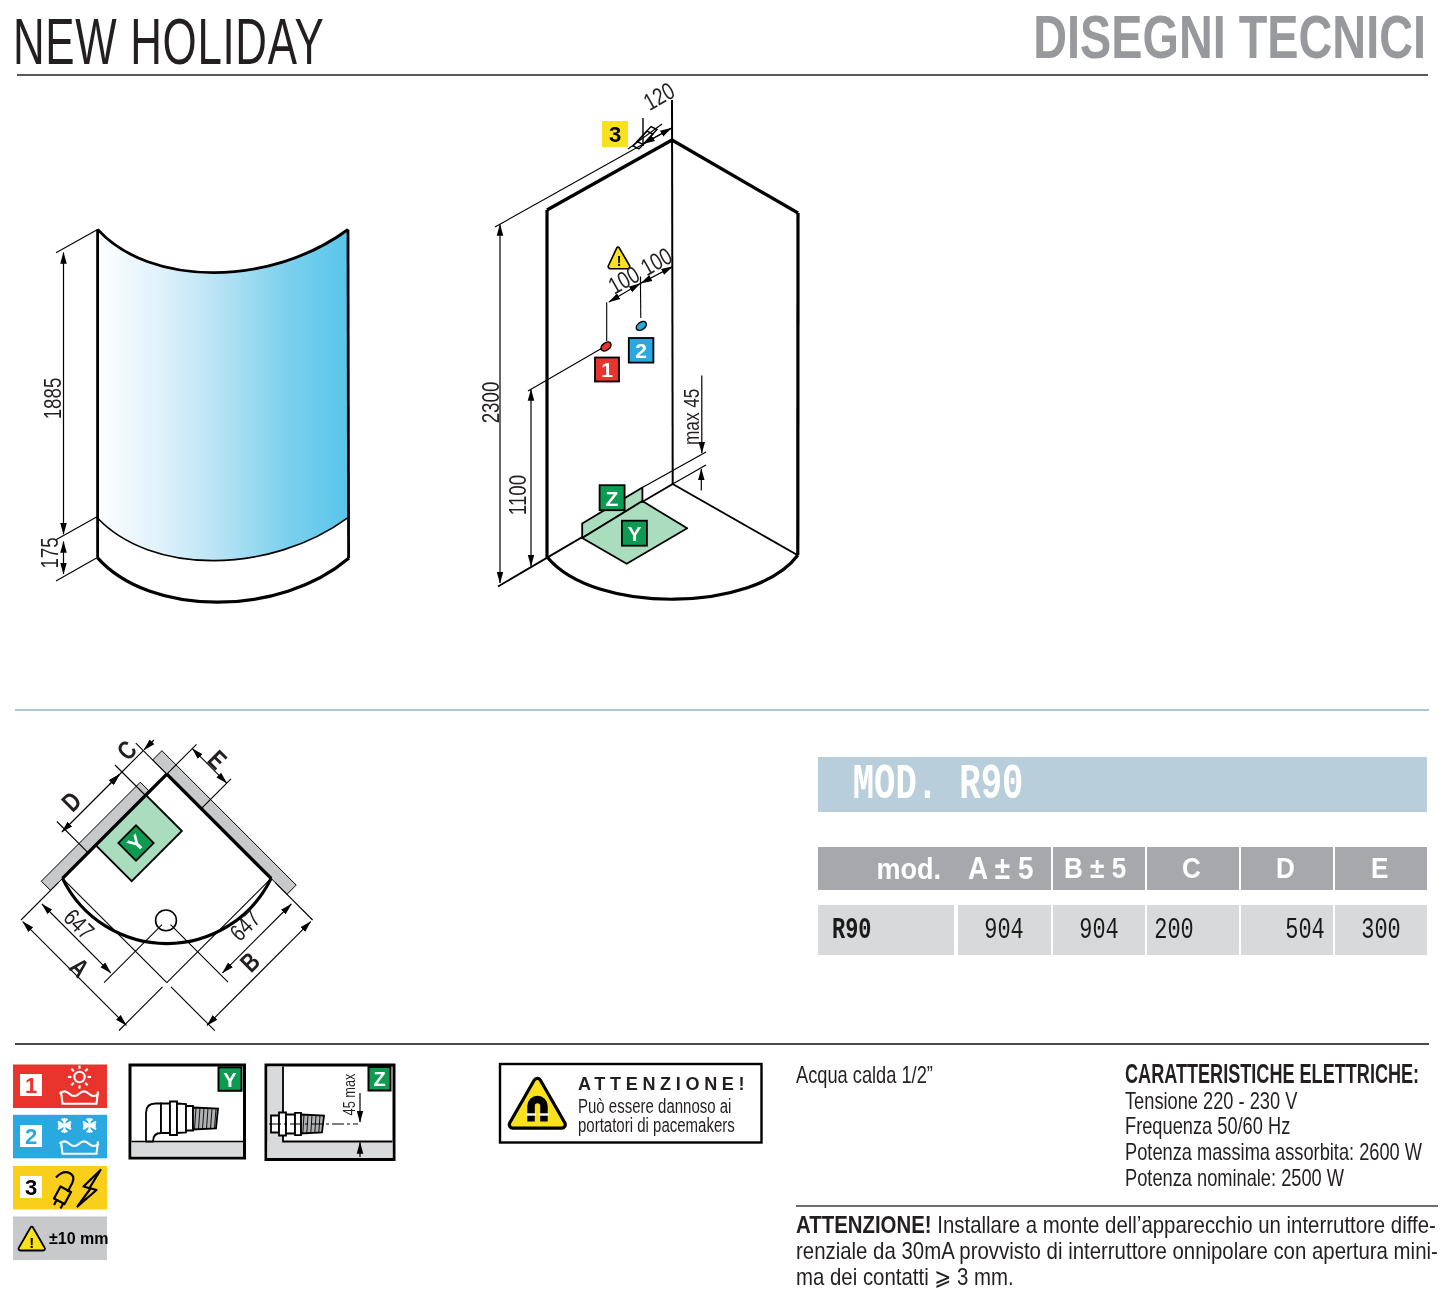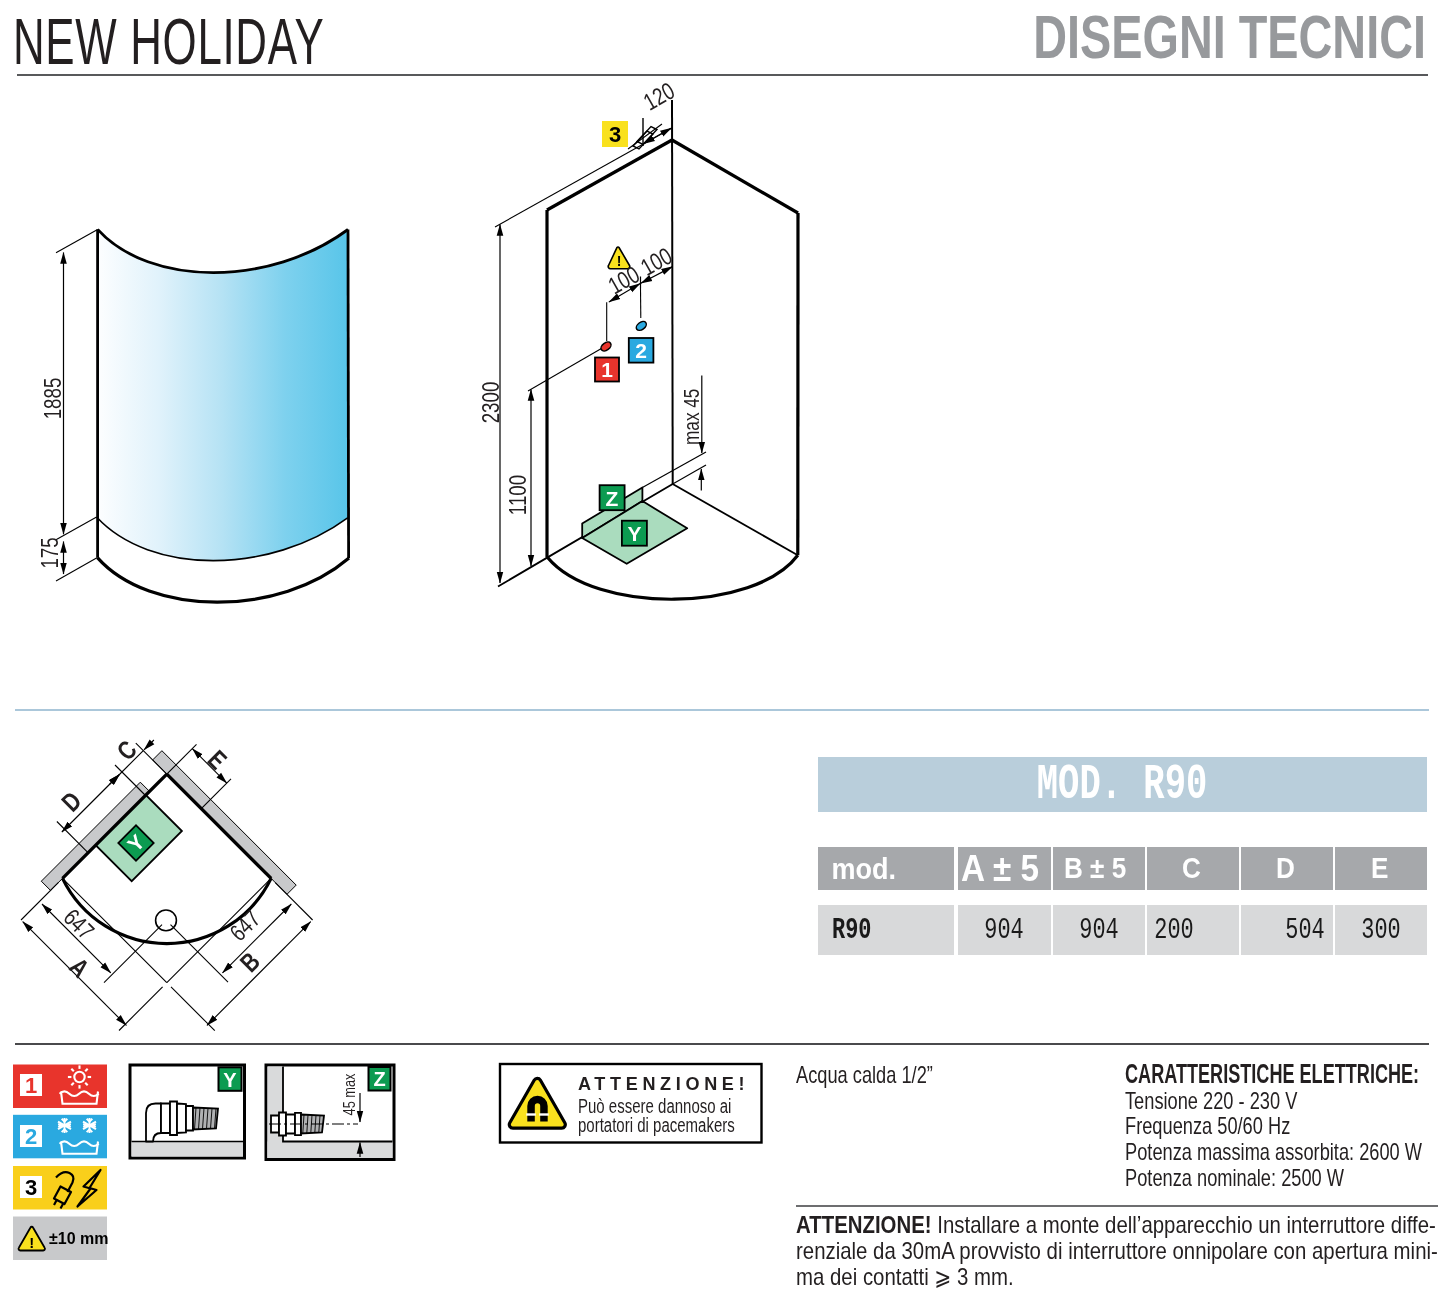--- a/index.html
+++ b/index.html
@@ -365,25 +365,25 @@
     <rect x="500" y="1064" width="261.5" height="78.5" fill="#fff" stroke="#000" stroke-width="2.4"></rect>
     <path d="M540.3,1080 L564.8,1122.8 A3.6,3.6 0 0 1 561.7,1128.2 L512.9,1128.2 A3.6,3.6 0 0 1 509.8,1122.8 L534.3,1080 A3.5,3.5 0 0 1 540.3,1080 Z" fill="#f9e11e" stroke="#000" stroke-width="3.2"></path>
     <path id="magnet" d="M527.3,1121.5 L527.3,1106 a10.2,10.2 0 0 1 20.4,0 L547.7,1121.5 L540.2,1121.5 L540.2,1106 a2.7,2.7 0 0 0 -5.4,0 L534.8,1121.5 Z" fill="#000"></path>
     <g stroke="#fff" stroke-width="2.4">
       <path d="M526.3,1114.5 L535.8,1114.5"></path>
       <path d="M539.2,1114.5 L548.7,1114.5"></path>
     </g>
   </g>
 </svg>
 
-<div class="abs" style="left:818px;top:757px;width:609px;height:55px;background:#b9cedb;color:#fff;font-family:'Liberation Mono',monospace;font-weight:bold;font-size:50px;text-align:center;line-height:56px;"><span style="display:inline-block;transform:scaleX(0.71);transform-origin:50% 50%;">MOD. R90</span></div>
-
-<div class="abs" style="top:847px;height:43px;background:#a6a8ab;left:818px;width:136px;color:#fff;font-size:30px;font-weight:bold;line-height:43px;"><span class="cx" style="transform:scaleX(0.9);padding-left:15px;">mod.</span></div>
-
-<div class="abs" style="top:847px;height:43px;background:#a6a8ab;left:957.5px;width:93px;color:#fff;font-size:37px;font-weight:bold;line-height:43px;text-align:center;"><span class="cx" style="transform:scaleX(0.9);">A ± 5</span></div>
+<div class="abs" style="left:818px;top:757px;width:609px;height:55px;background:#b9cedb;color:#fff;font-family:'Liberation Mono',monospace;font-weight:bold;font-size:50px;text-align:left;line-height:56px;"><span style="display:inline-block;transform:scaleX(0.71);transform-origin:50% 50%;">MOD. R90</span></div>
+
+<div class="abs" style="top:847px;height:43px;background:#a6a8ab;left:818px;width:136px;color:#fff;font-size:30px;font-weight:bold;line-height:43px;padding-left:45px;"><span class="cx" style="transform:scaleX(0.9);padding-left:15px;">mod.</span></div>
+
+<div class="abs" style="top:847px;height:43px;background:#a6a8ab;left:957.5px;width:93px;color:#fff;font-size:31px;font-weight:bold;line-height:43px;text-align:center;"><span class="cx" style="transform:scaleX(0.9);">A ± 5</span></div>
 
 <div class="abs" style="top:847px;height:43px;background:#a6a8ab;left:1052.7px;width:92px;color:#fff;font-size:29px;font-weight:bold;line-height:43px;text-align:center;"><span class="cx" style="transform:scaleX(0.9);">B ± 5</span></div>
 
 <div class="abs" style="top:847px;height:43px;background:#a6a8ab;left:1146.6px;width:92px;color:#fff;font-size:29px;font-weight:bold;line-height:43px;text-align:center;"><span class="cx" style="transform:scaleX(0.9);">C</span></div>
 
 <div class="abs" style="top:847px;height:43px;background:#a6a8ab;left:1240.5px;width:92px;color:#fff;font-size:29px;font-weight:bold;line-height:43px;text-align:center;"><span class="cx" style="transform:scaleX(0.9);">D</span></div>
 
 <div class="abs" style="top:847px;height:43px;background:#a6a8ab;left:1334.7px;width:92px;color:#fff;font-size:29px;font-weight:bold;line-height:43px;text-align:center;"><span class="cx" style="transform:scaleX(0.9);">E</span></div>
 
 <div class="abs" style="top:905px;height:50px;background:#d8d9da;left:818px;width:136px;color:#1a1a1a;font-family:'Liberation Mono',monospace;font-size:30px;font-weight:bold;line-height:50px;"><span class="cx" style="transform:scaleX(0.73);margin-left:14px;">R90</span></div>

